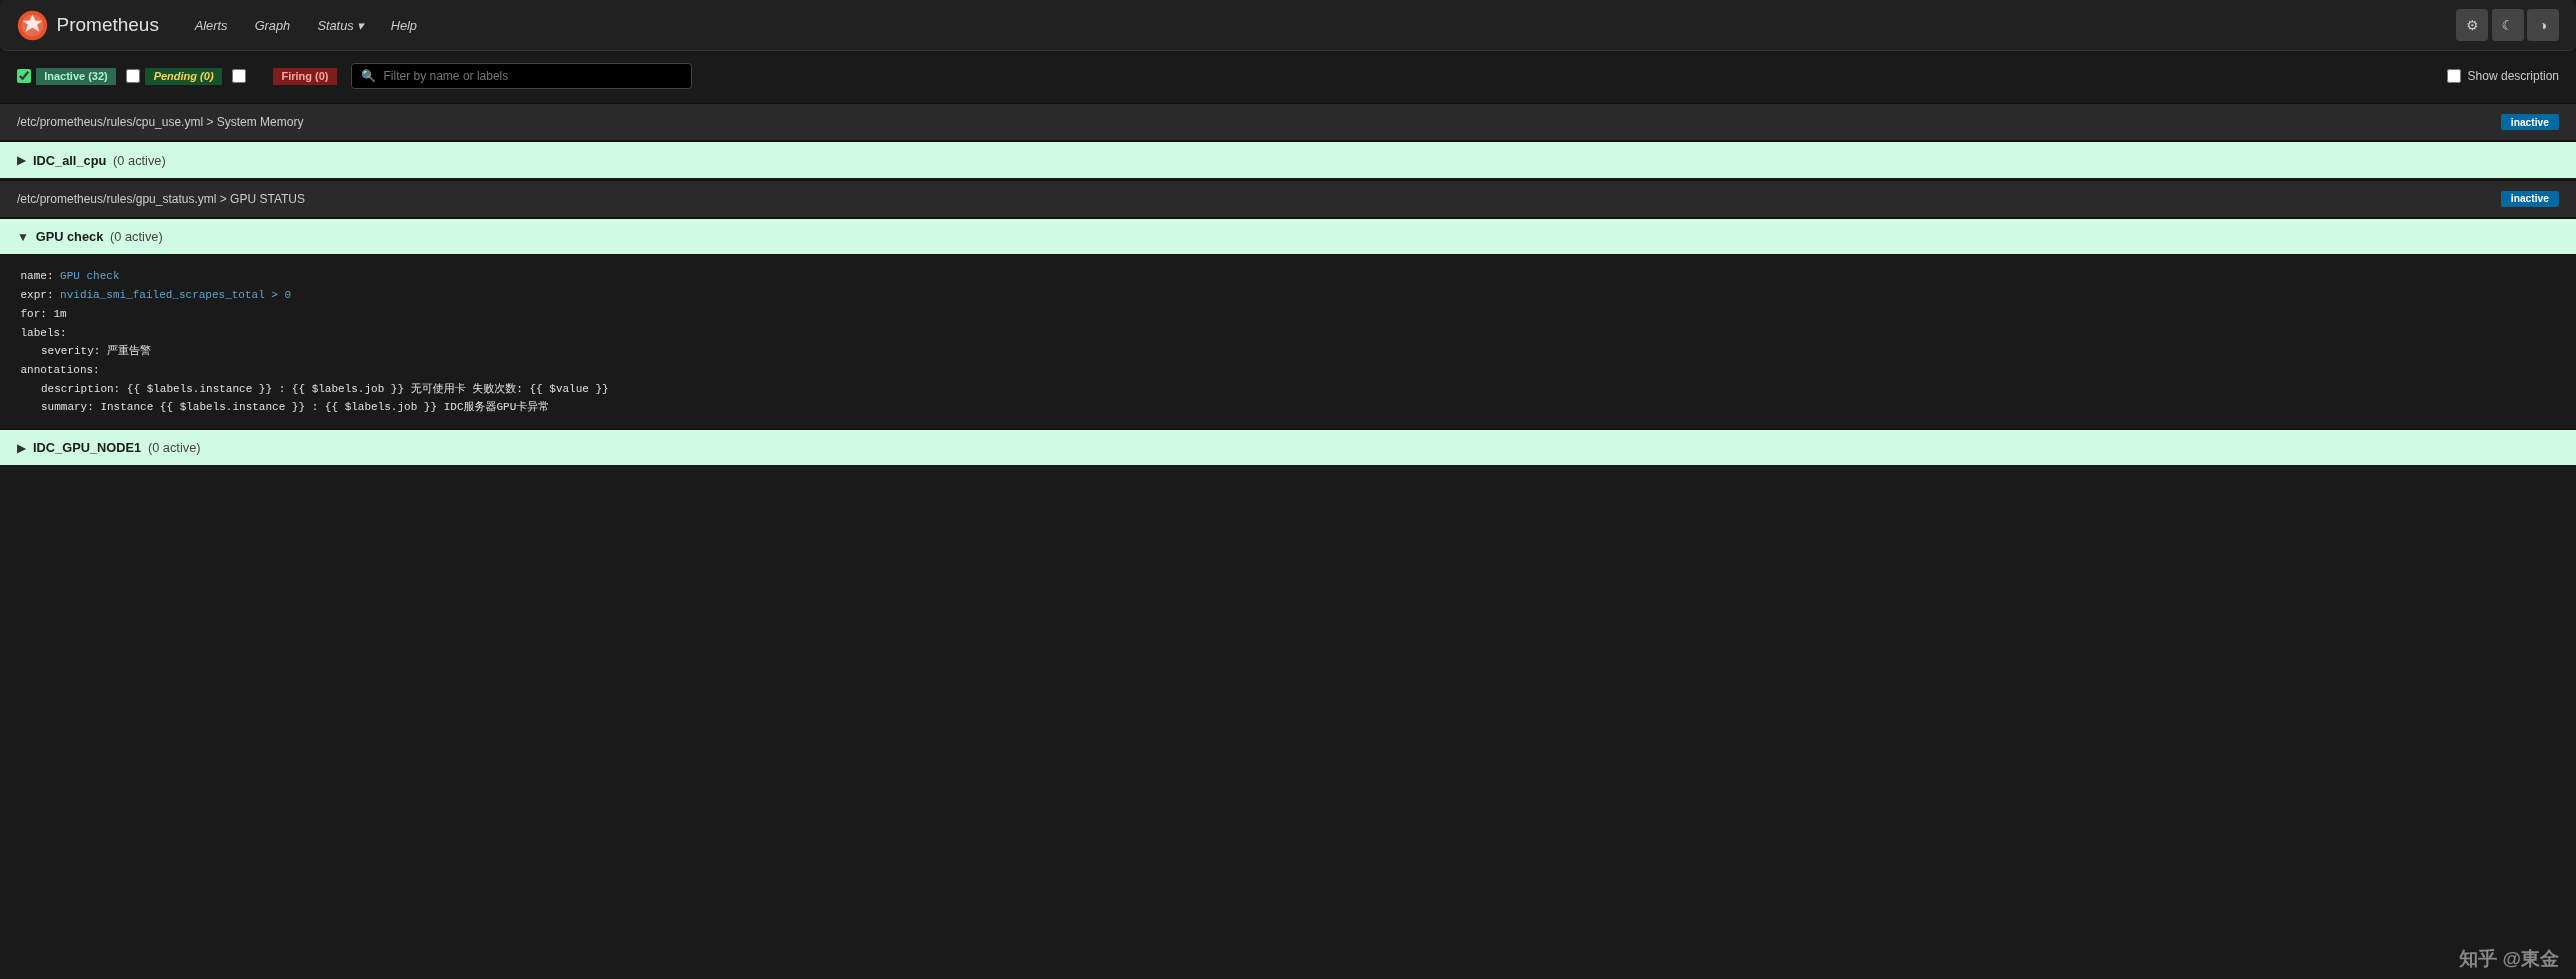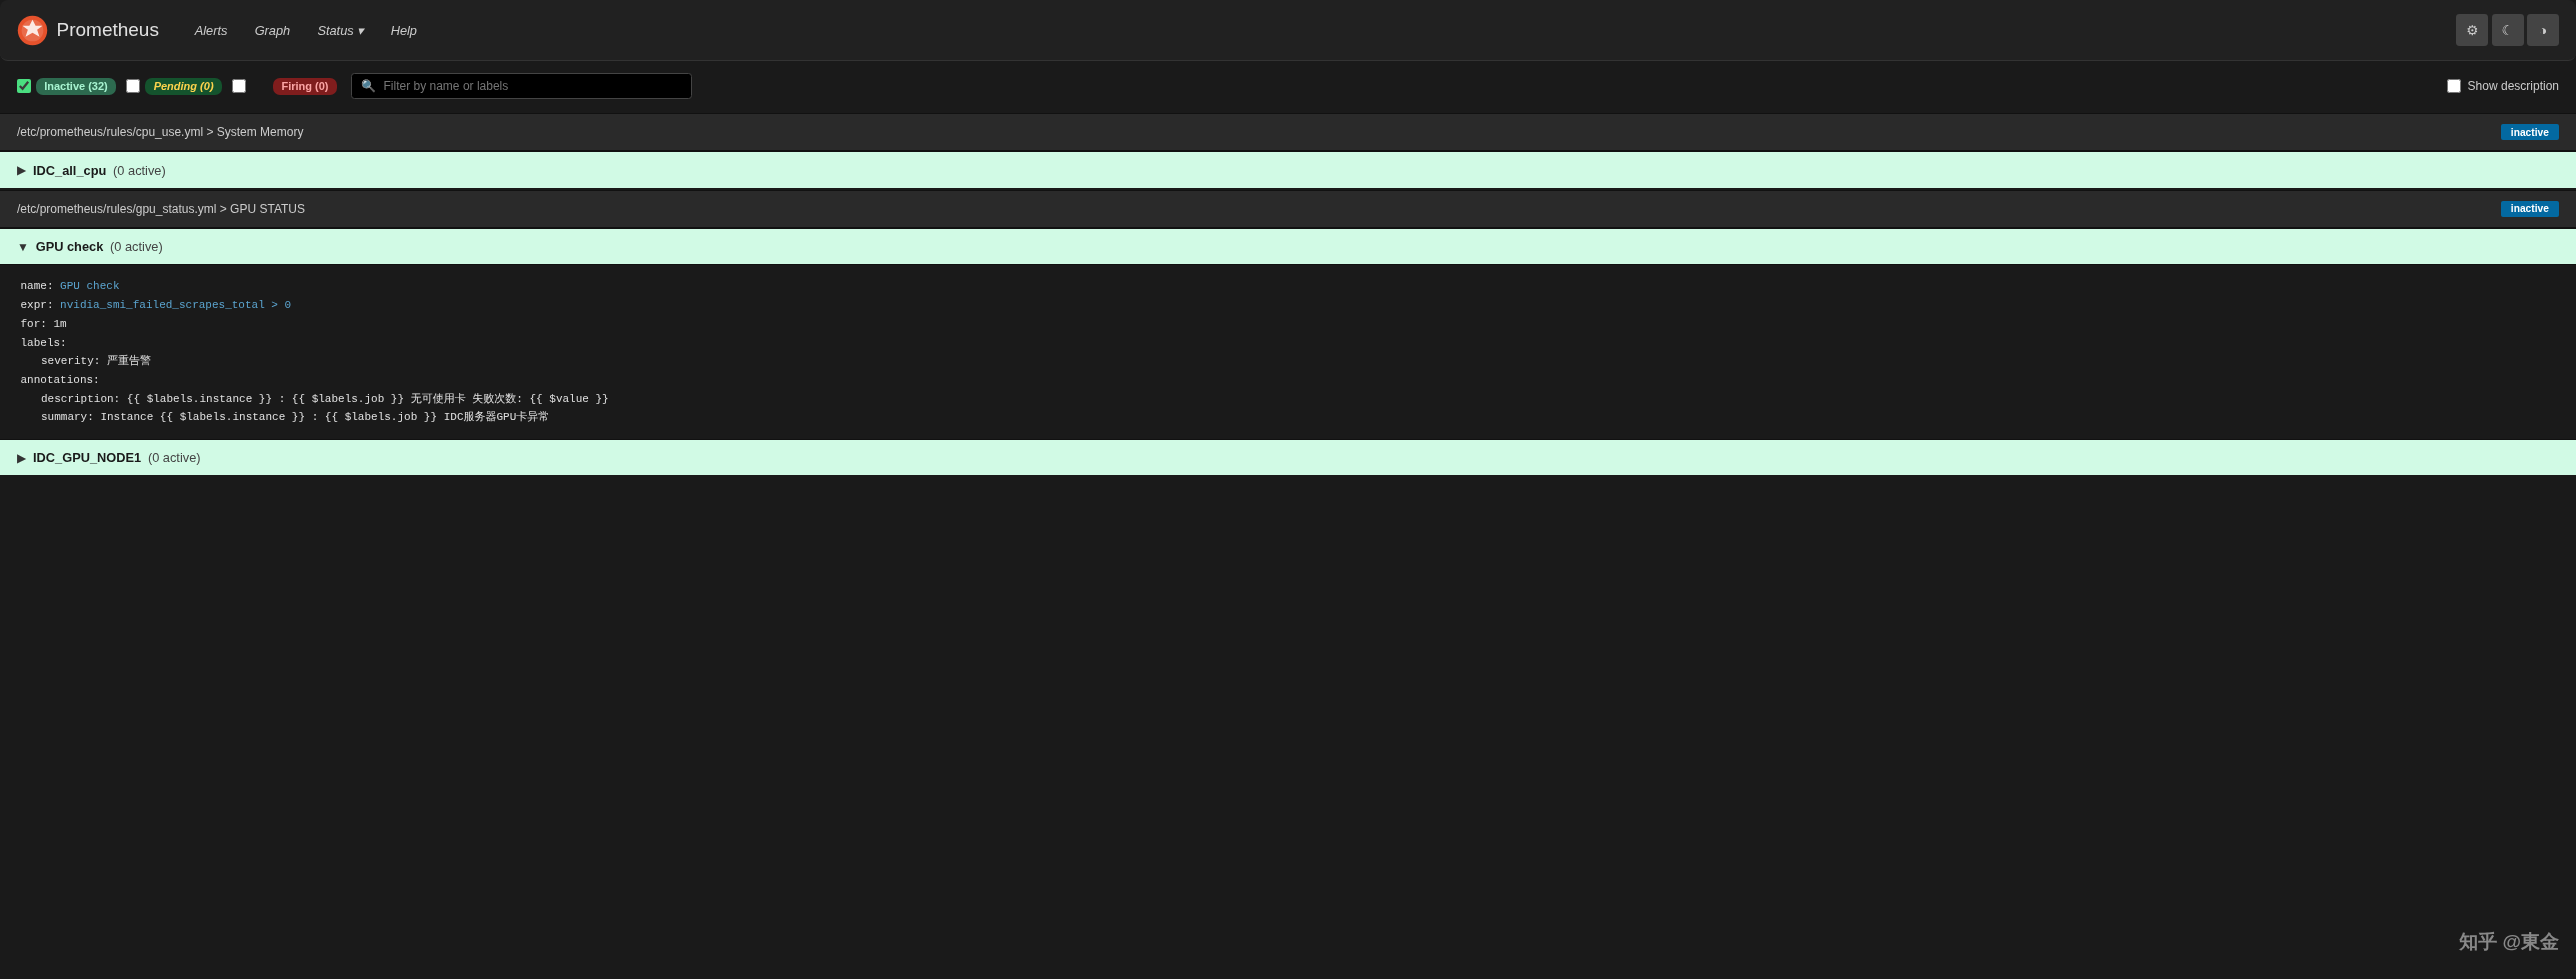--- a/index.html
+++ b/index.html
@@ -11,21 +11,21 @@
       min-height: 100vh;
     }
 
     
     .navbar {
       display: flex;
       align-items: center;
       background: #212121;
       border-bottom: 0.9px solid #333;
       padding: 0 17px;
-      height: 61px;
+      height: 51px;
       border-radius: 8px;
     }
     .navbar-brand {
       display: flex;
       align-items: center;
       gap: 8.5px;
       margin-right: 25.6px;
     }
     .prometheus-logo {
       width: 31px;
@@ -97,21 +97,21 @@
       font-size: 12px;
     }
     .filter-chip input[type=checkbox] {
       width: 13.6px;
       height: 13.6px;
       cursor: pointer;
       accent-color: #4ade80;
     }
     .chip-label {
       padding: 2.6px 8.5px;
-      border-radius: 7px;
+      border-radius: 0;
       font-size: 11px;
       font-weight: 600;
     }
     .chip-inactive { background: #2d6a4f; color: #a7f3d0; }
     .chip-pending  { background: #14532d; color: #fcd34d; font-style: italic; }
     .chip-firing   { background: #7f1d1d; color: #fca5a5; margin-left: 22px; }
 
     .search-box {
       display: flex;
       align-items: center;
@@ -196,21 +196,21 @@
       color: #ccc;
       border-top: 0.9px solid #111;
     }
     .rule-detail .key { color: #e0e0e0; }
     .rule-detail .val-blue { color: #5ba4cf; }
     .rule-detail .indent { padding-left: 20.5px; }
 
     
     .watermark {
       position: fixed;
-      bottom: 24px;
+      bottom: 7px;
       right: 17px;
       color: #888;
       font-size: 19px;
       font-weight: 700;
       pointer-events: none;
       z-index: 9999;
     }
   </style>
 </head>
 <body>

